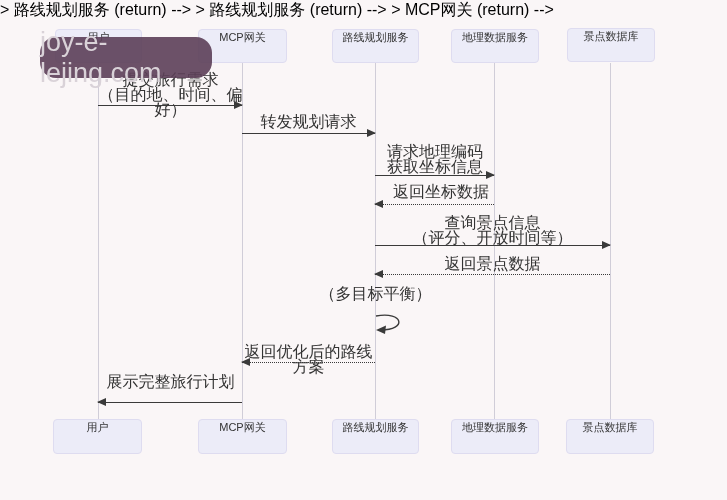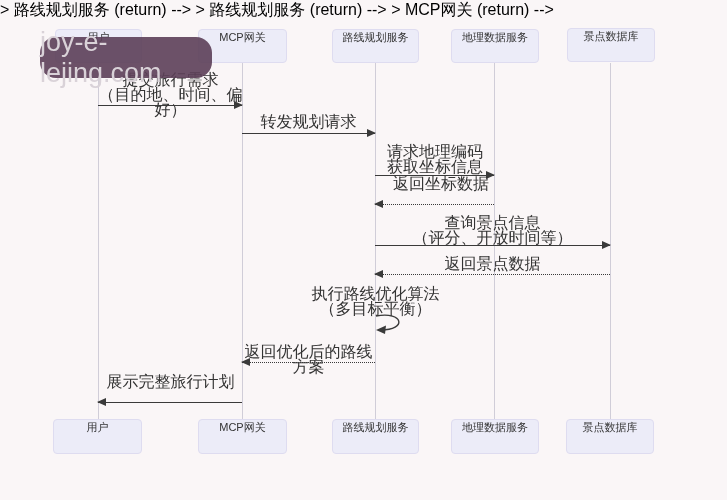--- a/index.html
+++ b/index.html
@@ -108,21 +108,21 @@
   
   <div class="msg-label" style="left:375px;top:144px;width:120px">
     <div>请求地理编码</div>
     <div>获取坐标信息</div>
   </div>
   <div class="msg-arrow" style="left:375px;top:175px;width:119px">
       <span class="ah r"></span>
     </div>
 
   &gt; 路线规划服务 (return) --&gt;
-  <div class="msg-label" style="left:375px;top:176px;width:132px">
+  <div class="msg-label" style="left:375px;top:184px;width:132px">
     <div>返回坐标数据</div>
   </div>
   <div class="msg-arrow dotted" style="left:375px;top:204px;width:119px">
       <span class="ah l"></span>
     </div>
 
   
   <div class="msg-label" style="left:375px;top:215px;width:235px">
     <div>查询景点信息</div>
     <div>（评分、开放时间等）</div>
@@ -134,21 +134,20 @@
   &gt; 路线规划服务 (return) --&gt;
   <div class="msg-label" style="left:375px;top:256px;width:235px">
     <div>返回景点数据</div>
   </div>
   <div class="msg-arrow dotted" style="left:375px;top:274px;width:235px">
       <span class="ah l"></span>
     </div>
 
   
   <div class="msg-label" style="left:300px;top:286px;width:151px">
-    <div>执行路线优化算法</div>
     <div>（多目标平衡）</div>
   </div>
   <svg class="selfloop" width="34" height="24" viewBox="0 0 34 24">
     <path d="M2,5 C30,0 33,19 7,19" fill="none" stroke="#3a3a3a" stroke-width="1.4"></path>
     <polygon points="2,19 12,14.5 11,23" fill="#3a3a3a"></polygon>
   </svg>
 
   &gt; MCP网关 (return) --&gt;
   <div class="msg-label" style="left:242px;top:344px;width:133px">
     <div>返回优化后的路线方案</div>

